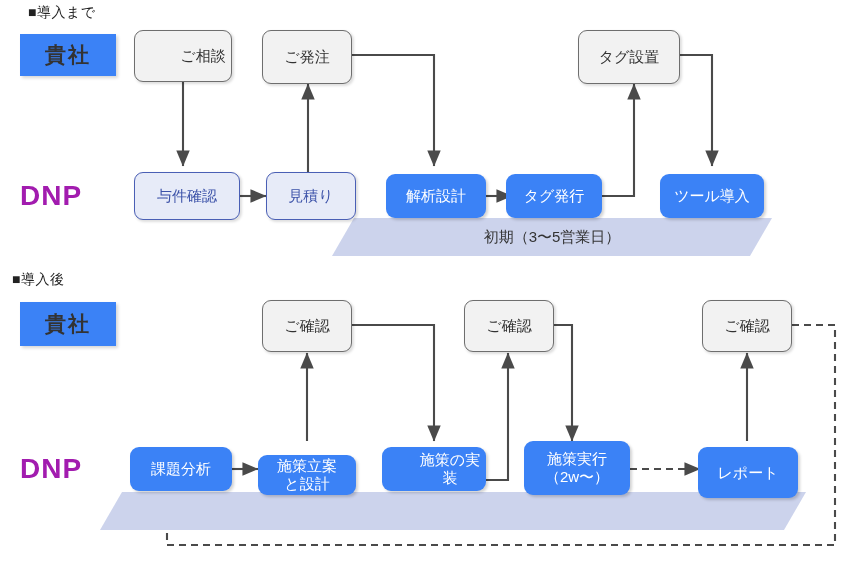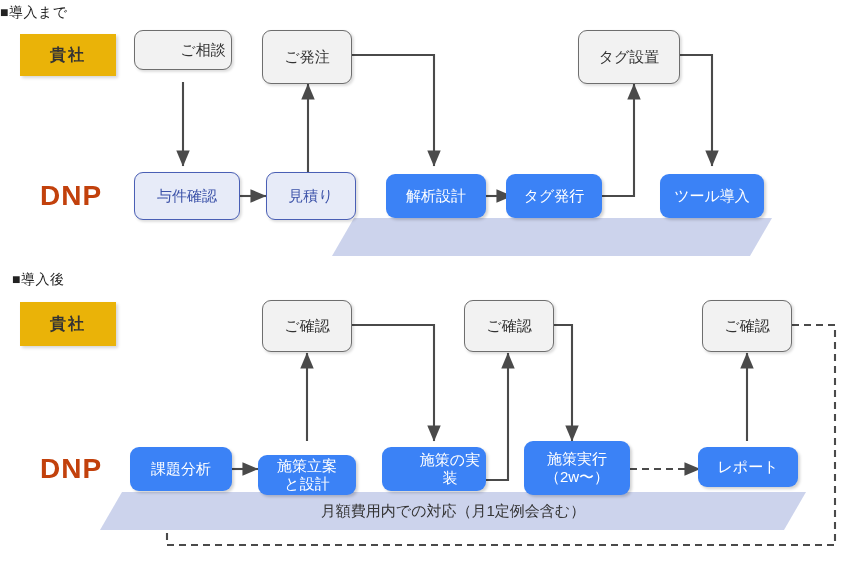--- a/index.html
+++ b/index.html
@@ -18,33 +18,33 @@
   .sec-title{
     position:absolute;
     font-size:14px;
     color:#222222;
     letter-spacing:.5px;
     white-space:nowrap;
   }
 
   .lane-label{
     position:absolute;
-    background:#eab308;
+    background:#3b82f6;
     box-shadow:2px 2px 3px rgba(0,0,0,.16);
     display:flex;align-items:center;justify-content:center;
-    font-size:16px;font-weight:bold;color:#333333;
+    font-size:21px;font-weight:bold;color:#333333;
     letter-spacing:2px;
   }
 
   .dnp-logo{
     position:absolute;
     font-size:28px;font-weight:bold;
-    color:#c2410c;
+    color:#a21caf;
     letter-spacing:1px;
-    display:flex;align-items:center;justify-content:flex-start;margin-left:20px;
+    display:flex;align-items:center;justify-content:flex-start;
   }
 
   .node{
     position:absolute;
     display:flex;align-items:center;justify-content:center;
     text-align:center;
     border-radius:9px;
     font-size:15px;
     line-height:1.18;
     white-space:pre-line;
@@ -104,54 +104,54 @@
       <path d="M486,480 L508,480 L508,353"></path>
       <path d="M553,325 L572,325 L572,441"></path>
       <path d="M747,441 L747,353"></path>
     </g>
     <g fill="none" stroke="#4a4a4a" stroke-width="2.1" stroke-dasharray="7,5" marker-end="url(#ah)">
       <path d="M630,469 L700,469"></path>
       <path d="M792,325 L835,325 L835,545 L167,545 L167,494"></path>
     </g>
   </svg>
 
-  <div class="sec-title" style="left:0;top:4px;text-align:center;">■導入まで</div>
+  <div class="sec-title" style="left:28px;top:4px;text-align:center;">■導入まで</div>
 
   <div class="lane-label" style="left:20px;top:34px;width:96px;height:42px;">貴社</div>
 
   <div class="dnp-logo" style="left:20px;top:176px;width:106px;height:40px;">DNP</div>
 
   <div style="position:absolute;left:332px;top:218px;width:440px;height:38px;background:#ccd3ec;
               clip-path:polygon(22px 0, 440px 0, 418px 38px, 0 38px);"></div>
+  <div class="banner-text" style="left:332px;top:218px;width:440px;height:38px;">初期（3〜5営業日）</div>
 
-  <div class="node client" style="left:134px;top:30px;width:98px;height:40px;padding-left:40px;">ご相談</div>
+  <div class="node client" style="left:134px;top:30px;width:98px;height:52px;padding-left:40px;">ご相談</div>
   <div class="node client" style="left:262px;top:30px;width:90px;height:54px;">ご発注</div>
   <div class="node client" style="left:578px;top:30px;width:102px;height:54px;">タグ設置</div>
 
   <div class="node dnp-outline" style="left:134px;top:172px;width:106px;height:48px;">与件確認</div>
   <div class="node dnp-outline" style="left:266px;top:172px;width:90px;height:48px;">見積り</div>
   <div class="node dnp-solid" style="left:386px;top:174px;width:100px;height:44px;">解析設計</div>
   <div class="node dnp-solid" style="left:506px;top:174px;width:96px;height:44px;">タグ発行</div>
   <div class="node dnp-solid" style="left:660px;top:174px;width:104px;height:44px;">ツール導入</div>
 
   <div class="sec-title" style="left:12px;top:271px;">■導入後</div>
 
   <div class="lane-label" style="left:20px;top:302px;width:96px;height:44px;">貴社</div>
 
   <div class="dnp-logo" style="left:20px;top:449px;width:106px;height:40px;">DNP</div>
 
   <div style="position:absolute;left:100px;top:492px;width:706px;height:38px;background:#ccd3ec;
               clip-path:polygon(22px 0, 706px 0, 684px 38px, 0 38px);"></div>
-  <div class="banner-text" style="left:100px;top:492px;width:706px;height:38px;">月額費用内での対応（月1定例会含む）</div>
 
   <div class="node client" style="left:262px;top:300px;width:90px;height:52px;">ご確認</div>
   <div class="node client" style="left:464px;top:300px;width:90px;height:52px;">ご確認</div>
   <div class="node client" style="left:702px;top:300px;width:90px;height:52px;">ご確認</div>
 
   <div class="node dnp-solid" style="left:130px;top:447px;width:102px;height:44px;">課題分析</div>
   <div class="node dnp-solid" style="left:258px;top:455px;width:98px;height:40px;">施策立案
 と設計</div>
   <div class="node dnp-solid" style="left:382px;top:447px;width:104px;height:44px;padding-left:32px;">施策の実装</div>
   <div class="node dnp-solid" style="left:524px;top:441px;width:106px;height:54px;">施策実行
 （2w〜）</div>
-  <div class="node dnp-solid" style="left:698px;top:447px;width:100px;height:40px;">レポート</div>
+  <div class="node dnp-solid" style="left:698px;top:447px;width:100px;height:51px;">レポート</div>
 
 </div>
 
 </body></html>

